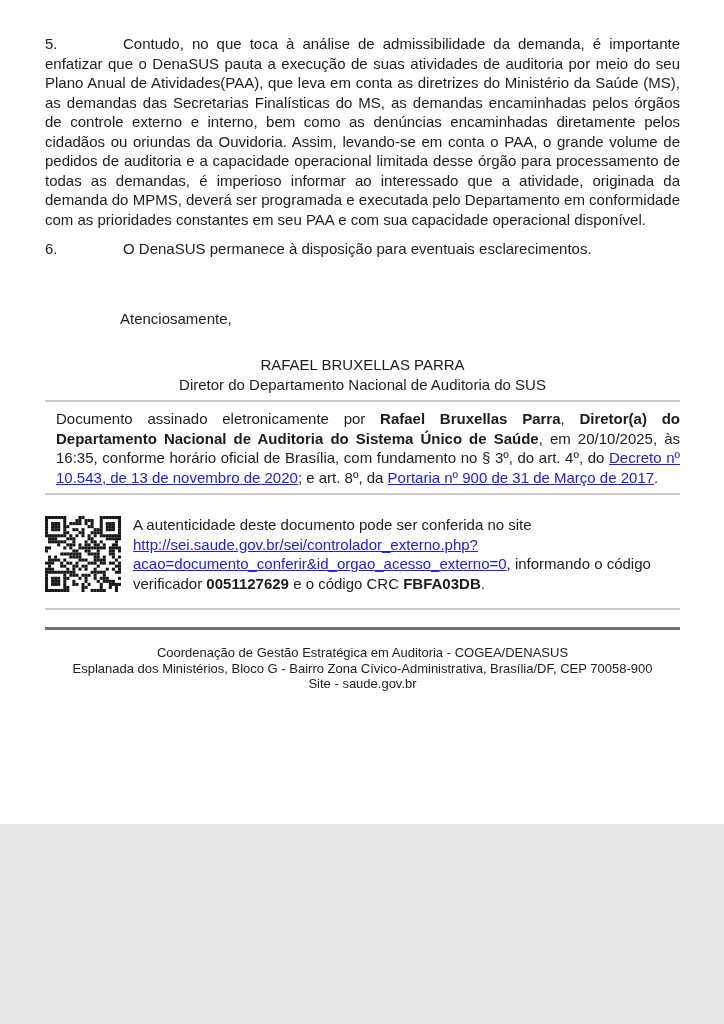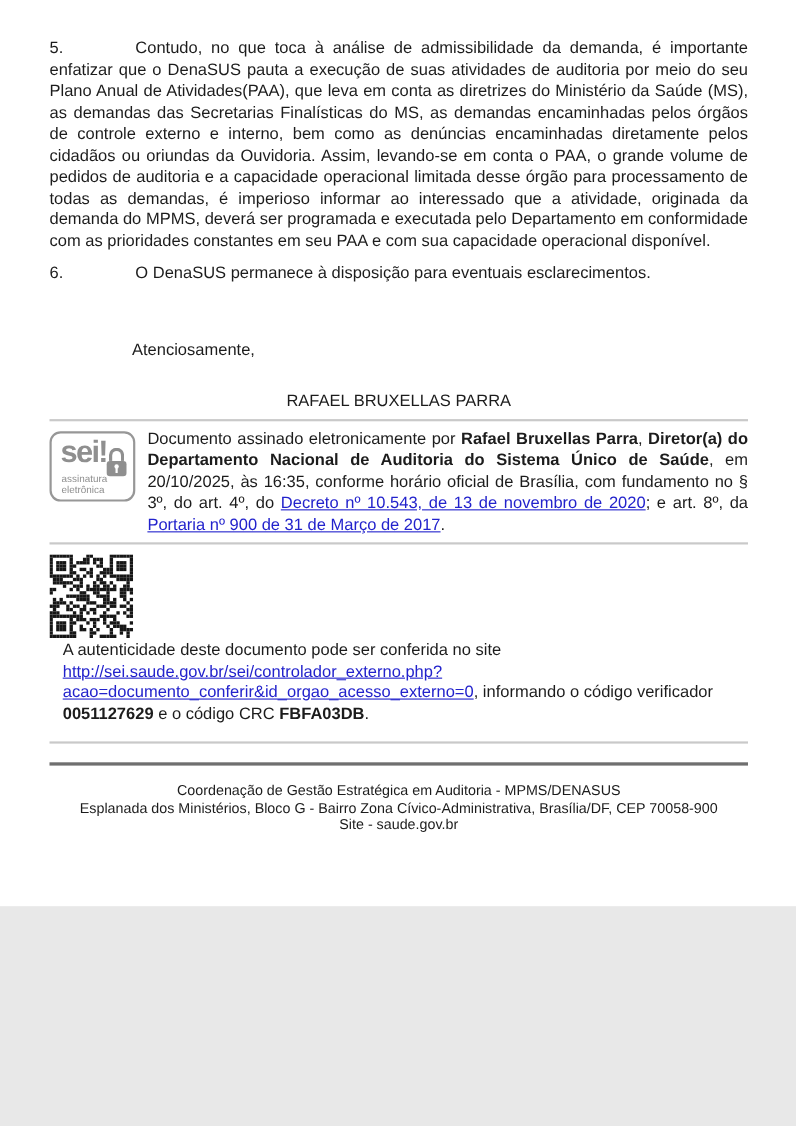--- a/index.html
+++ b/index.html
@@ -21,21 +21,21 @@
   }
   .badge-brand{position:absolute;left:8px;top:1px;font-size:28px;font-weight:bold;letter-spacing:-1.5px;}
   .badge-sub1{position:absolute;left:9px;top:36px;font-size:9px;letter-spacing:0;}
   .badge-sub2{position:absolute;left:9px;top:46px;font-size:9px;}
   .lock{position:absolute;right:6px;top:13px;width:18px;}
   .lock-shackle{width:8px;height:9px;border:3px solid #8f8f8f;border-bottom:none;border-radius:7px 7px 0 0;margin:0 auto;}
   .lock-body{width:18px;height:14px;background:#8f8f8f;border-radius:3px;position:relative;}
   .keyhole{position:absolute;left:7px;top:3px;width:4px;height:4px;background:#fff;border-radius:50%;}
   .keyhole::after{content:"";position:absolute;left:1px;top:3px;width:2px;height:5px;background:#fff;}
   .sig-text{flex:1;margin:0 0 0 11px;text-align:justify;font-size:15px;line-height:19.5px;}
-  .qr-row{display:flex;margin-top:7px;padding-bottom:9px;flex-direction:column;}
+  .qr-row{display:flex;margin-top:19px;padding-bottom:9px;}
   .qr{width:76px;height:76px;flex:none;margin-top:2px;}
   .ver-text{flex:1;margin:1px 0 0 12px;font-size:15px;line-height:19.5px;}
   a.lnk{color:#2222cc;text-decoration:underline;cursor:pointer;}
   b{font-weight:bold;}
   .ref-row{display:flex;justify-content:space-between;font-size:13px;line-height:16px;margin-top:6px;}
   .org{text-align:center;font-size:13px;line-height:15.5px;margin-top:15px;}
   .page-footer{
     position:absolute;left:0;right:0;top:996px;display:flex;justify-content:center;
     font-size:13px;color:#b3b3b3;
   }
@@ -47,36 +47,26 @@
   <section class="content">
 
     <p class="para"><span class="pnum">5.</span><span>Contudo, no que toca à análise de admissibilidade da demanda, é importante enfatizar que o DenaSUS pauta a execução de suas atividades de auditoria por meio do seu Plano Anual de Atividades(PAA), que leva em conta as diretrizes do Ministério da Saúde (MS), as demandas das Secretarias Finalísticas do MS, as demandas encaminhadas pelos órgãos de controle externo e interno, bem como as denúncias encaminhadas diretamente pelos cidadãos ou oriundas da Ouvidoria. Assim, levando-se em conta o PAA, o grande volume de pedidos de auditoria e a capacidade operacional limitada desse órgão para processamento de todas as demandas, é imperioso informar ao interessado que a atividade, originada da demanda do MPMS, deverá ser programada e executada pelo Departamento em conformidade com as prioridades constantes em seu PAA e com sua capacidade operacional disponível.</span></p>
 
     <p class="para"><span class="pnum">6.</span><span>O DenaSUS permanece à disposição para eventuais esclarecimentos.</span></p>
 
     <p class="closing">Atenciosamente,</p>
 
     <div class="signer">
       <div>RAFAEL BRUXELLAS PARRA</div>
+      <div>Diretor do Departamento Nacional de Auditoria do SUS</div>
     </div>
 
     <hr class="thin">
 
     <div class="sig-row">
-      <div class="badge">
-        <div class="badge-brand">sei!</div>
-        <div class="badge-sub1">assinatura</div>
-        <div class="badge-sub2">eletrônica</div>
-        <div class="lock">
-          <div class="lock-shackle"></div>
-          <div class="lock-body">
-              <div class="keyhole"></div>
-            </div>
-        </div>
-      </div>
       <p class="sig-text"><span>Documento assinado eletronicamente por </span><b>Rafael Bruxellas Parra</b><span>, </span><b>Diretor(a) do Departamento Nacional de Auditoria do Sistema Único de Saúde</b><span>, em 20/10/2025, às 16:35, conforme horário oficial de Brasília, com fundamento no § 3º, do art. 4º, do </span><a class="lnk" href="#">Decreto nº 10.543, de 13 de novembro de 2020</a><span>; e art. 8º, da </span><a class="lnk" href="#">Portaria nº 900 de 31 de Março de 2017</a><span>.</span></p>
     </div>
 
     <hr class="thin">
 
     <div class="qr-row">
       <div class="qr">
         <svg id="qrsvg" width="76" height="76" viewBox="0 0 75 75" fill="#161616" xmlns="http://www.w3.org/2000/svg">
             <rect x="0" y="0" width="3" height="3"></rect>
             <rect x="3" y="0" width="3" height="3"></rect>
@@ -404,21 +394,21 @@
           </svg>
       </div>
       <p class="ver-text"><span>A autenticidade deste documento pode ser conferida no site </span><a class="lnk" href="#"><span>http://sei.saude.gov.br/sei/controlador_externo.php?</span><br><span>acao=documento_conferir&amp;id_orgao_acesso_externo=0</span></a><span>, informando o código verificador </span><b>0051127629</b><span> e o código CRC </span><b>FBFA03DB</b><span>.</span></p>
     </div>
 
     <hr class="thin">
     <hr class="thick">
 
 
     <div class="org">
-      <div>Coordenação de Gestão Estratégica em Auditoria - MPMS/DENASUS</div>
+      <div>Coordenação de Gestão Estratégica em Auditoria - COGEA/DENASUS</div>
       <div>Esplanada dos Ministérios, Bloco G  - Bairro Zona Cívico-Administrativa, Brasília/DF, CEP 70058-900</div>
       <div>Site - saude.gov.br</div>
     </div>
 
   </section>
 
   <footer class="page-footer">
     <span>Oficio 152 (0051127629)</span>
     <span>SEI 25000.165108/2025-34 / pg. 2</span>
   </footer>

